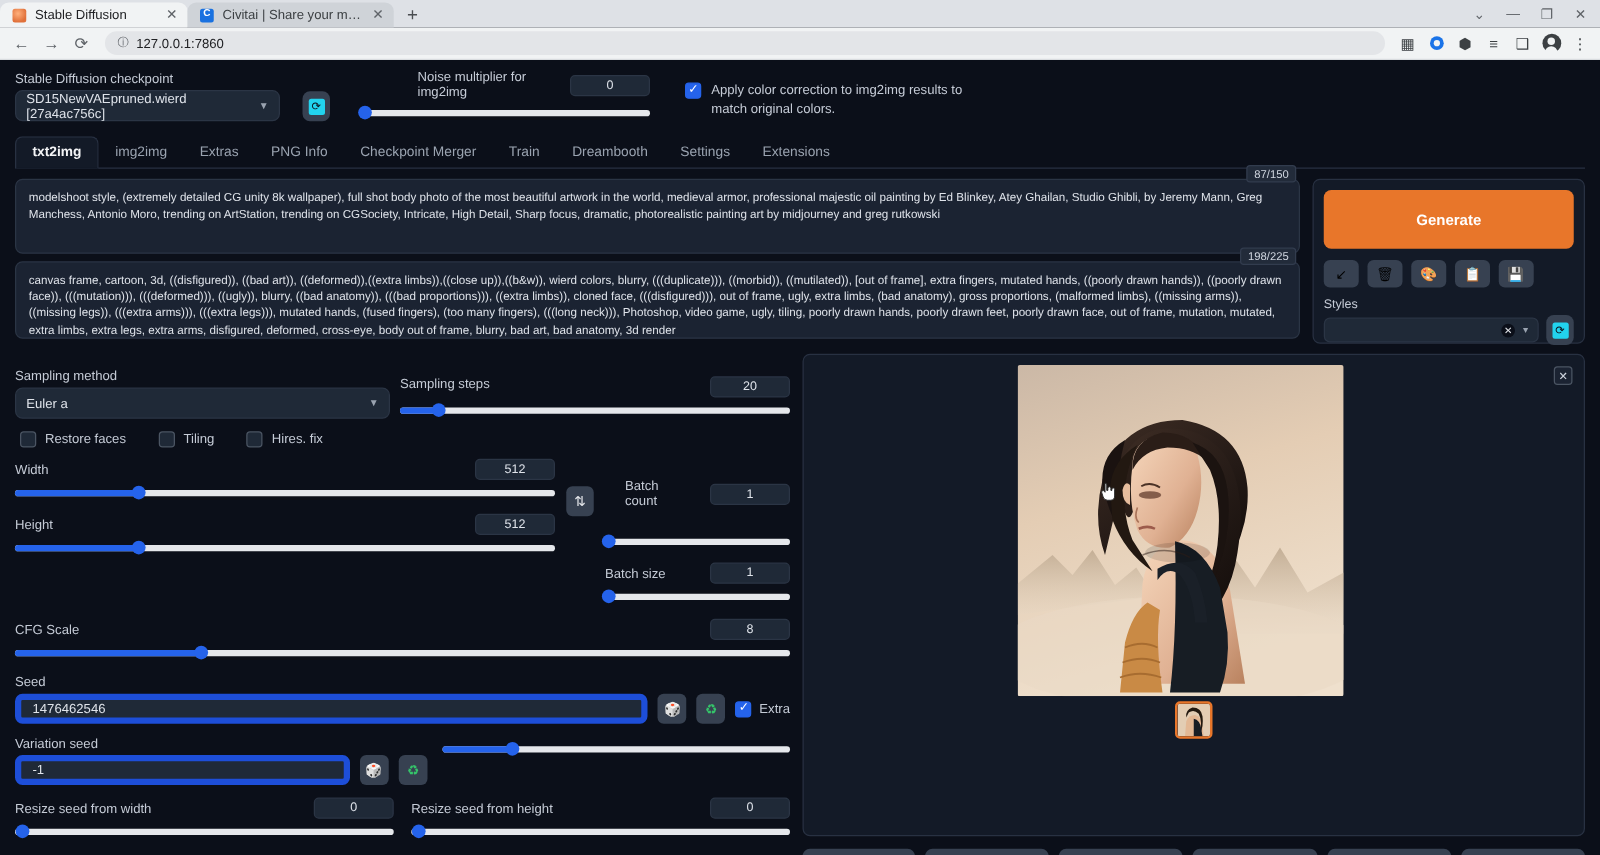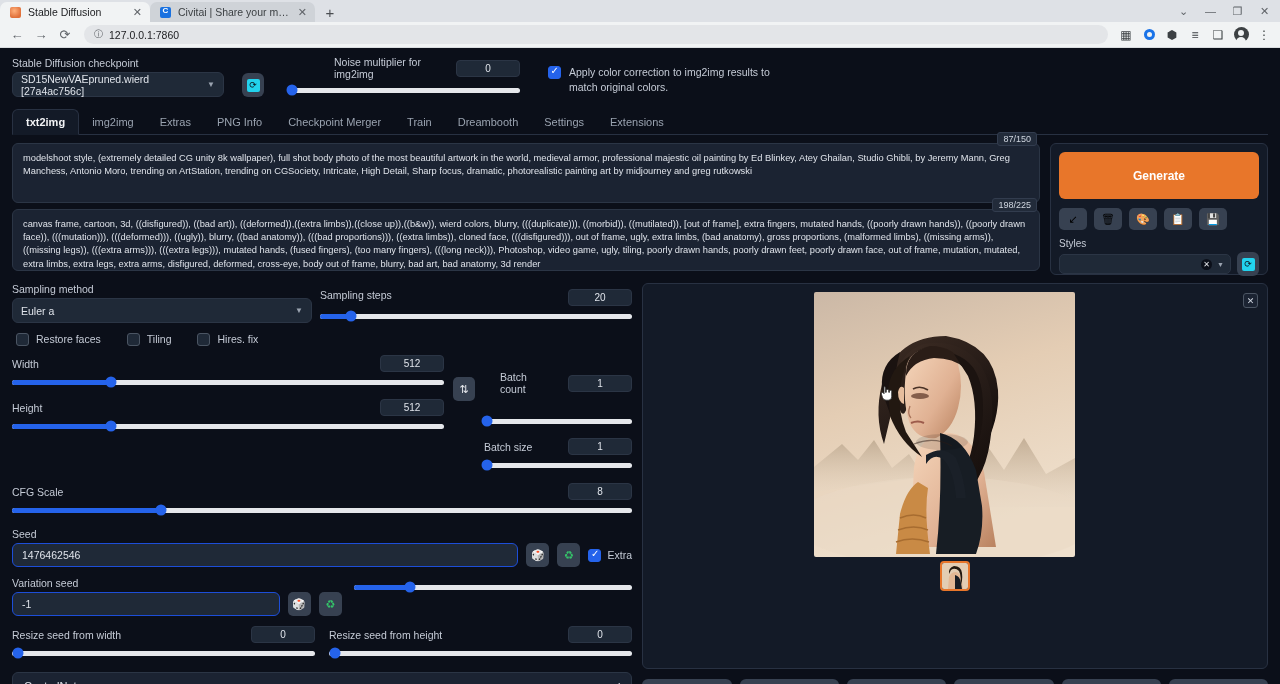--- a/index.html
+++ b/index.html
@@ -154,39 +154,39 @@
                display:flex;align-items:center;justify-content:flex-end;gap:5px;padding-right:6px; }
   .xcirc { width: 11px; height: 11px; border-radius: 50%; background: #0b0f19; color:#e5e7eb;
            font-size:8px; display:flex;align-items:center;justify-content:center;}
 
   
   .main { display: flex; gap: 10px; margin-top: 6px; }
   .leftcol { width: 620px; }
   .rightcol { flex: 1; background: #131a27; border: 1px solid #283142; border-radius: 6px;
               position: relative; height: 386px; }
 
-  .row { display: flex; align-items: flex-end; }
+  .row { display: flex; align-items: flex-end; margin-top: 12px; }
   .mb8 { margin-bottom: 9px; }
   .samp-wrap { width: 300px; }
   .steps-wrap { flex: 1; margin-left: 8px; }
   .steps-head { display:flex; justify-content: space-between; align-items:flex-start; }
 
   .cbrow { display: flex; gap: 26px; align-items: center; margin: 9px 0 9px 4px; }
   .cbitem { display: flex; align-items: center; gap: 7px; font-size: 10.5px; color: #c5cbd6; }
 
   .dimsrow { display: flex; align-items: flex-start; gap: 0; }
   .dimsleft { width: 432px; }
   .dimhead { display: flex; justify-content: space-between; align-items: center; }
   .swapbtn { width: 22px; height: 24px; border-radius: 5px; background: #374151;
              display:flex;align-items:center;justify-content:center; color:#e5e7eb; font-size:11px;
              margin: 22px 9px 0 9px; }
   .dimsright { flex: 1; }
 
   .seedrow { display: flex; align-items: center; gap: 8px; }
-  .textbox { height: 24px; background: #1f2937; border: 1px solid #1d4ed8; border-radius: 6px;
+  .textbox { height: 24px; background: #1f2937; border: 5px solid #1d4ed8; border-radius: 6px;
              display: flex; align-items: center; padding: 0 9px; font-size: 10.5px; color: #dfe3ea; }
   .sqbtn { width: 23px; height: 24px; border-radius: 5px; background: #374151;
            display:flex;align-items:center;justify-content:center;font-size:11px;flex:0 0 auto;}
   .extra { display:flex; align-items:center; gap:6px; font-size:10.5px; color:#c5cbd6; }
 
   .accordion {
     height: 28px; background: #1b2332; border: 1px solid #2b3545; border-radius: 6px;
     display: flex; align-items: center; justify-content: space-between;
     padding: 0 11px; font-size: 11px; color: #dfe3ea; margin-top: 12px;
   }

